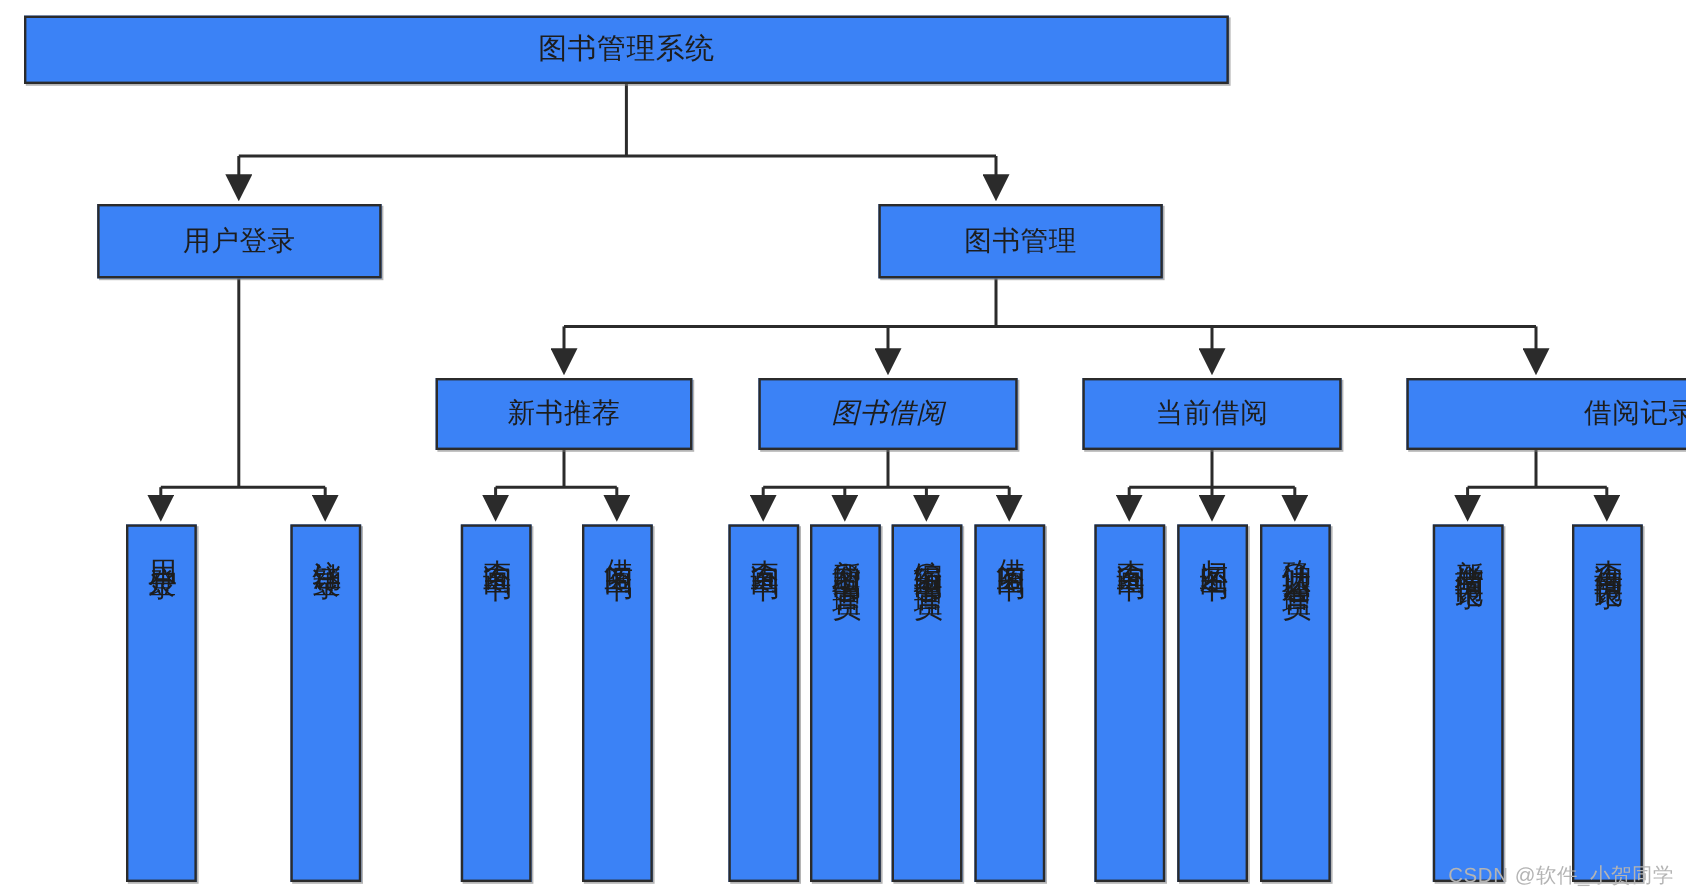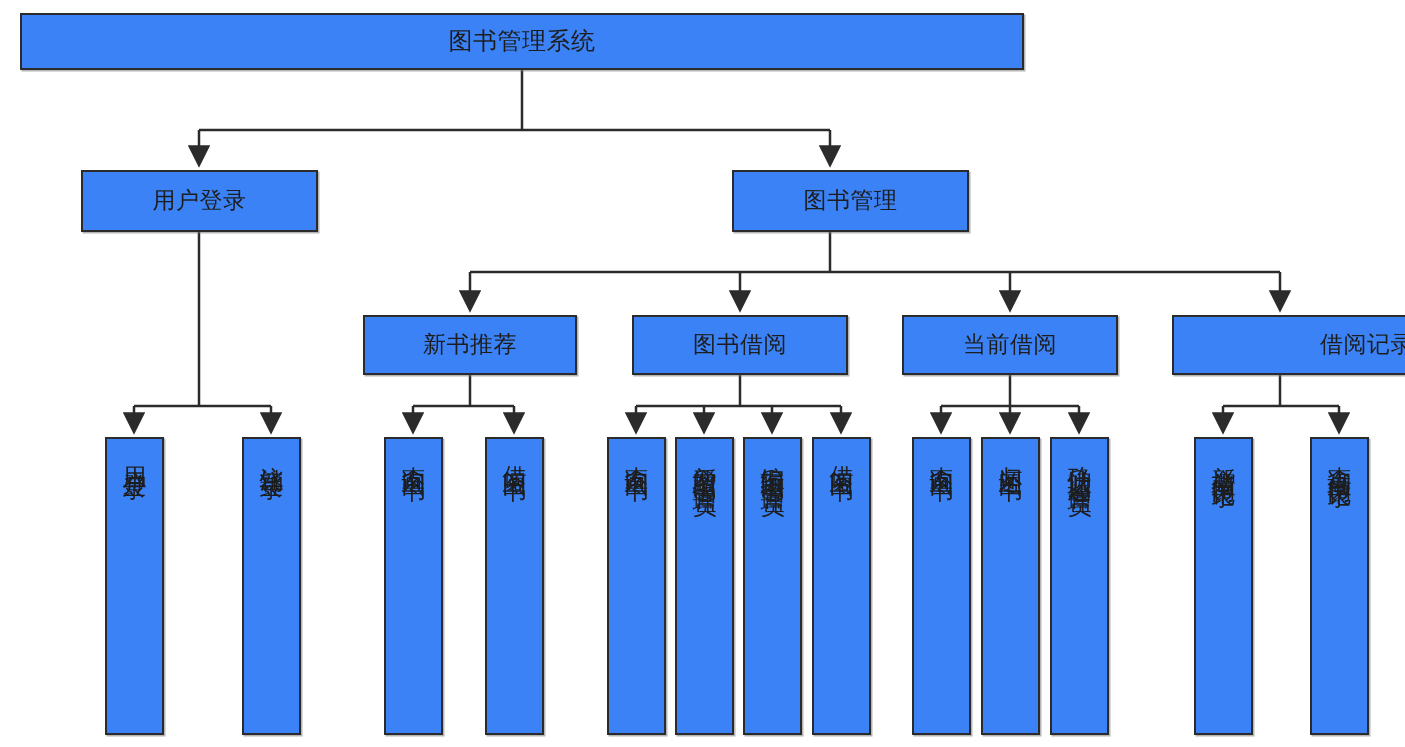--- a/index.html
+++ b/index.html
@@ -138,21 +138,21 @@
   <div class="node horiz" style="left:81px; top:170px; width:237px; height:62px;">
     <span class="node-label">用户登录</span>
   </div>
   <div class="node horiz" style="left:711px; top:170px; width:237px; height:62px;margin-left:21px;">
     <span class="node-label">图书管理</span>
   </div>
 
   <div class="node horiz" style="left:363px; top:315px; width:214px; height:60px;">
     <span class="node-label">新书推荐</span>
   </div>
-  <div class="node horiz" style="left:632px; top:315px; width:216px; height:60px;">
+  <div class="node horiz" style="left:632px; top:315px; width:216px; height:60px;font-style:italic;">
     <span class="node-label">图书借阅</span>
   </div>
   <div class="node horiz" style="left:902px; top:315px; width:216px; height:60px;">
     <span class="node-label">当前借阅</span>
   </div>
   <div class="node horiz" style="left:1172px; top:315px; width:244px; height:60px;justify-content:flex-end;">
     <span class="node-label">借阅记录</span>
   </div>
 
   <div class="node vert" style="left:105px; top:437px; width:59px; height:298px;">
@@ -192,14 +192,15 @@
     <span class="node-label">确认归还（管理员）</span>
   </div>
 
   <div class="node vert" style="left:1194px; top:437px; width:59px; height:298px;">
     <span class="node-label">新增借阅记录</span>
   </div>
   <div class="node vert" style="left:1310px; top:437px; width:59px; height:298px;">
     <span class="node-label">查询借阅记录</span>
   </div>
 
+  <div id="watermark">CSDN @软件_小贺同学</div>
 
 </div>
 
 </body></html>

